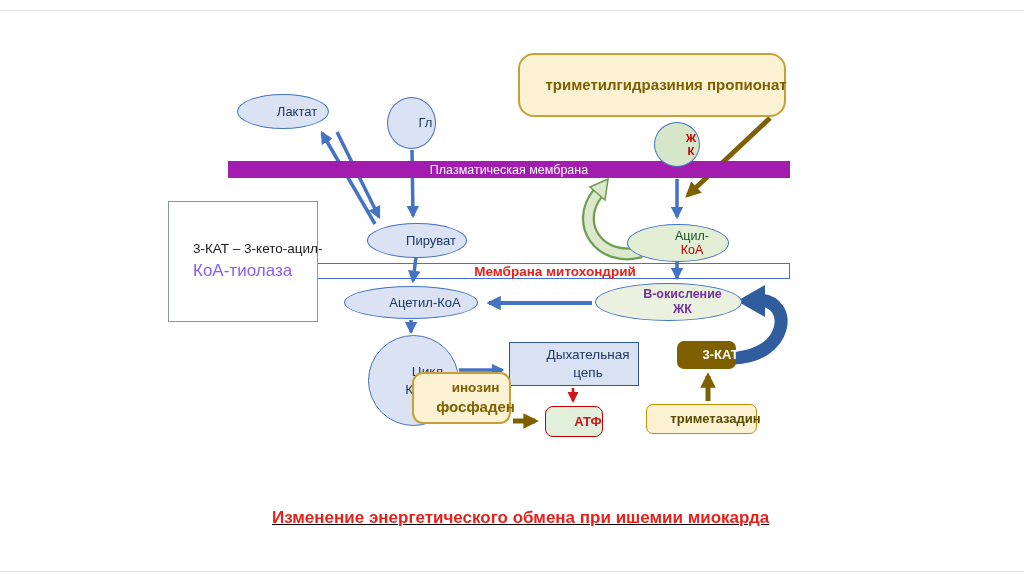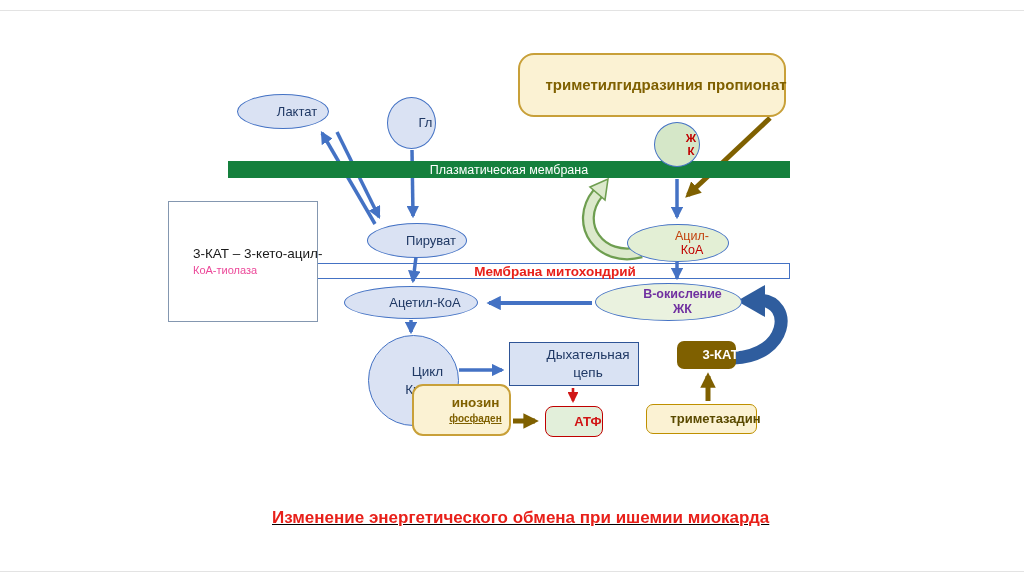--- a/index.html
+++ b/index.html
@@ -73,40 +73,40 @@
   </div>
 
   <div class="node ellipse blue-fill" style="left:237px;top:94px;width:92px;height:35px;">
     <span class="lbl" style="font-size:13px;">Лактат</span>
   </div>
 
   <div class="node ellipse blue-fill" style="left:387px;top:97px;width:49px;height:52px;">
     <span class="lbl" style="font-size:13px;">Гл</span>
   </div>
 
-  <div class="bar" style="left:228px;top:161px;width:562px;height:17px;background:#15803d;z-index:3;">
+  <div class="bar" style="left:228px;top:161px;width:562px;height:17px;background:#a21caf;z-index:3;">
     <span class="lbl" style="color:#ffffff;font-size:12.5px;">Плазматическая мембрана</span>
   </div>
 
   <div class="node ellipse" style="left:654px;top:122px;width:46px;height:45px;background:#d5e7c8;border:1.6px solid #4472c4;z-index:4;line-height:1.05;">
     <span class="lbl" style="color:#c00000;font-size:11.5px;font-weight:bold;">Ж</span>
     <span class="lbl" style="color:#c00000;font-size:11.5px;font-weight:bold;">К</span>
   </div>
 
   <div class="node" style="left:168px;top:201px;width:150px;height:121px;background:#ffffff;border:1.6px solid #8497b0;align-items:flex-start;padding-left:24px;line-height:1.45;">
     <span class="lbl" style="color:#1a1a1a;font-size:13.5px;">3-КАТ – 3-кето-ацил-</span>
-    <span class="lbl" style="color:#ec4899;font-size:11px;">КоА-тиолаза</span>
+    <span class="lbl" style="color:#8b5cf6;font-size:17px;">КоА-тиолаза</span>
   </div>
 
   <div class="node ellipse blue-fill" style="left:367px;top:223px;width:100px;height:35px;">
     <span class="lbl" style="font-size:13px;">Пируват</span>
   </div>
 
   <div class="node ellipse green-fill" style="left:627px;top:224px;width:102px;height:38px;line-height:1.15;">
-    <span class="lbl" style="color:#c2410c;font-size:12.5px;">Ацил-</span>
+    <span class="lbl" style="color:#14532d;font-size:12.5px;">Ацил-</span>
     <span class="lbl" style="color:#c00000;font-size:12.5px;">КоА</span>
   </div>
 
   <div class="node ellipse blue-fill" style="left:344px;top:286px;width:134px;height:33px;">
     <span class="lbl" style="font-size:13px;">Ацетил-КоА</span>
   </div>
 
   <div class="node ellipse" style="left:595px;top:283px;width:147px;height:38px;background:#eaf2df;border:1.6px solid #4472c4;line-height:1.2;font-weight:bold;">
     <span class="lbl" style="color:#7030a0;font-size:12.5px;">В-окисление</span>
     <span class="lbl" style="color:#7030a0;font-size:12.5px;">ЖК</span>
@@ -119,23 +119,23 @@
 
   <div class="node" style="left:509px;top:342px;width:130px;height:44px;background:#d9e2f3;border:1.6px solid #2e5496;line-height:1.3;">
     <span class="lbl" style="color:#1f3864;font-size:13.5px;text-align:right;">Дыхательная</span>
     <span class="lbl" style="color:#1f3864;font-size:13.5px;">цепь</span>
   </div>
 
   <div class="node" style="left:677px;top:341px;width:59px;height:28px;background:#7f6000;border-radius:7px;">
     <span class="lbl" style="color:#ffffff;font-size:13px;font-weight:600;">3-КАТ</span>
   </div>
 
-  <div class="node cream-fill" style="left:412px;top:384px;width:99px;height:52px;border-radius:11px;line-height:1.35;">
+  <div class="node cream-fill" style="left:412px;top:372px;width:99px;height:52px;border-radius:11px;line-height:1.35;">
     <span class="lbl" style="color:#7f6000;font-size:13.5px;font-weight:bold;">инозин</span>
-    <span class="lbl" style="color:#7f6000;font-size:10px;font-weight:bold;text-decoration:underline;">фосфаден</span>
+    <span class="lbl" style="color:#7f6000;font-size:15px;font-weight:bold;">фосфаден</span>
   </div>
 
   <div class="node" style="left:545px;top:406px;width:58px;height:31px;background:#e2efda;border:1.6px solid #c00000;border-radius:8px;">
     <span class="lbl" style="color:#d01414;font-size:13px;font-weight:bold;">АТФ</span>
   </div>
 
   <div class="node" style="left:646px;top:404px;width:111px;height:30px;background:#fbf2d3;border:1.6px solid #bf9000;border-radius:7px;">
     <span class="lbl" style="color:#5a4a00;font-size:13px;font-weight:bold;">триметазадин</span>
   </div>
 

